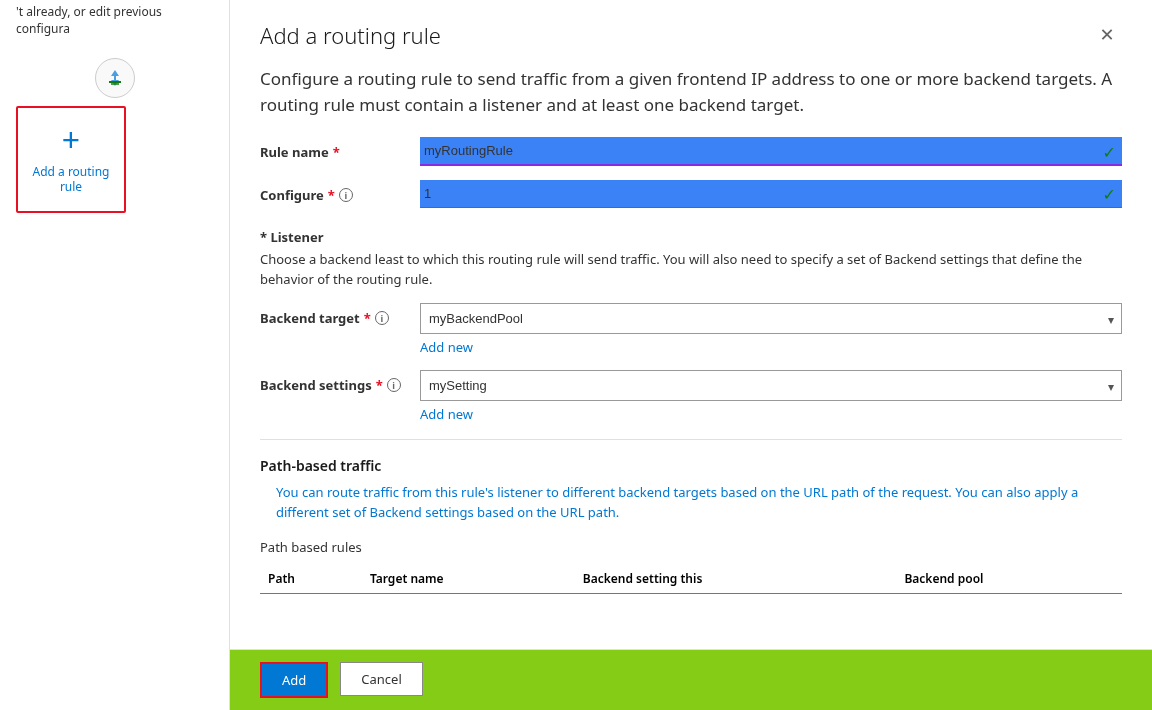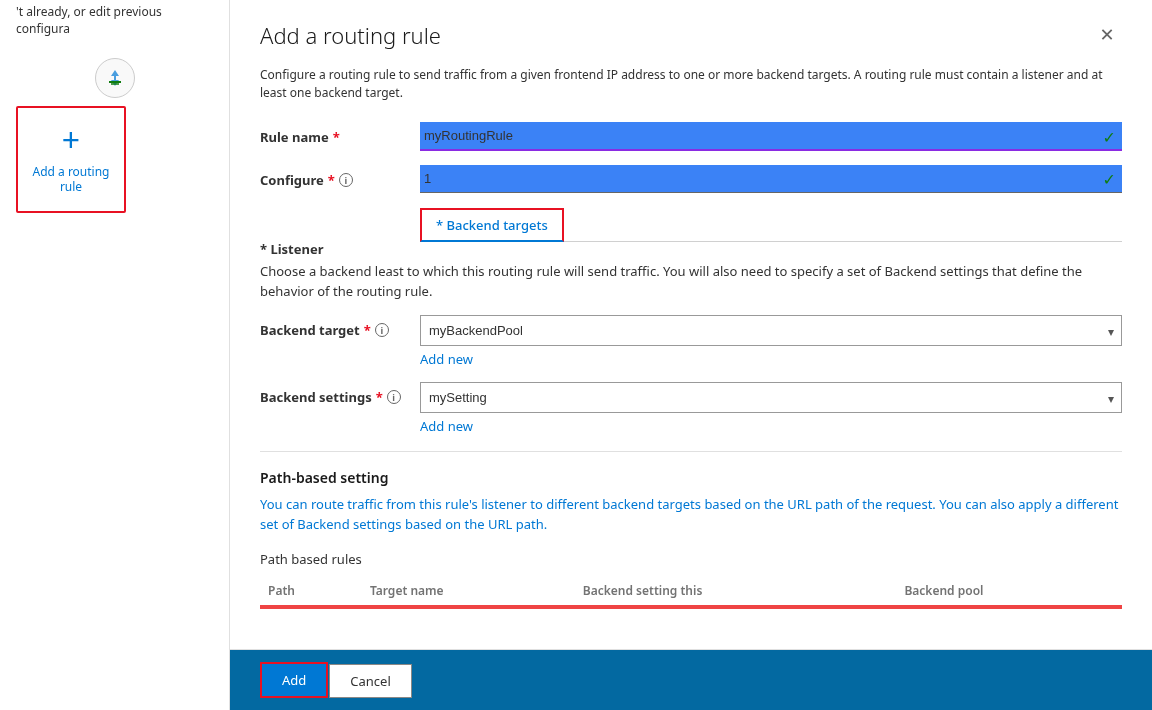--- a/index.html
+++ b/index.html
@@ -117,21 +117,21 @@
       background: none;
     }
 
     .dialog-body {
       flex: 1;
       overflow-y: auto;
       padding: 0 30px 20px;
     }
 
     .description-text {
-      font-size: 12px;
+      font-size: 17px;
       color: #333;
       line-height: 1.5;
       margin-bottom: 20px;
     }
 
     .form-row {
       display: flex;
       align-items: flex-start;
       margin-bottom: 14px;
     }
@@ -292,63 +292,64 @@
       font-size: 14px;
       font-weight: 600;
       color: #1a1a1a;
       margin-bottom: 8px;
     }
     .section-description {
       font-size: 13px;
       color: #0078d4;
       line-height: 1.5;
       margin-bottom: 16px;
+      margin-left: 16px;
     }
 
     
     .path-rules-section {
       margin-top: 8px;
     }
     .path-rules-label {
       font-size: 13px;
       color: #333;
       margin-bottom: 8px;
     }
     .path-table {
       width: 100%;
       border-collapse: collapse;
       margin-top: 4px;
     }
     .path-table th {
       text-align: left;
       font-size: 12px;
       font-weight: 600;
-      color: #737373;
+      color: #000000;
       padding: 6px 8px;
-      border-bottom: 4px solid #ef4444;
+      border-bottom: 1px solid #ef4444;
     }
 
     .backend-target-section {
       margin-top: 4px;
     }
     .choosepool-description {
       font-size: 13px;
       color: #333;
       line-height: 1.5;
       margin-bottom: 14px;
     }
 
     
     .dialog-footer {
       padding: 12px 30px;
       border-top: 1px solid #e0e0e0;
       display: flex;
-      align-items: flex-end;
-      gap: 1px;
-      background: #0369a1;
+      align-items: flex-start;
+      gap: 12px;
+      background: #84cc16;
     }
     .btn-primary {
       background: #0078d4;
       color: #fff;
       border: 2px solid #e81123;
       padding: 7px 20px;
       font-size: 13px;
       cursor: pointer;
       font-family: inherit;
     }
@@ -427,25 +428,20 @@
           <div class="input-wrapper">
             <input type="text" class="text-input" value="1" style="">
             <span class="input-valid-icon">✓</span>
           </div>
         </div>
       </div>
 
       <div class="form-row" style="align-items: flex-end; margin-bottom: 0;">
         <div class="form-label">
           <span style="color:#333; font-size:13px;">* Listener</span>
-        </div>
-        <div class="form-control-wrap">
-          <div class="tabs-row">
-            <div class="tab tab-with-border active">* Backend targets</div>
-          </div>
         </div>
       </div>
 
       <div class="backend-target-section">
         <p class="choosepool-description">Choose a backend least to which this routing rule will send traffic. You will also need to specify a set of Backend settings that define the behavior of the routing rule.</p>
 
 
         <div class="form-row">
           <div class="form-label">
             <span>Backend target</span>
@@ -476,21 +472,21 @@
               </select>
               <span class="select-arrow">▾</span>
             </div>
             <a class="add-new-link">Add new</a>
           </div>
         </div>
 
         <div class="divider"></div>
 
         <div class="path-rules-section">
-          <div class="section-header">Path-based setting</div>
+          <div class="section-header">Path-based traffic</div>
           <p class="section-description">You can route traffic from this rule's listener to different backend targets based on the URL path of the request. You can also apply a different set of Backend settings based on the URL path.</p>
 
           <div class="path-rules-label">Path based rules</div>
 
           <table class="path-table">
             <thead>
               <tr>
                 <th>Path</th>
                 <th>Target name</th>
                 <th>Backend setting this</th>

